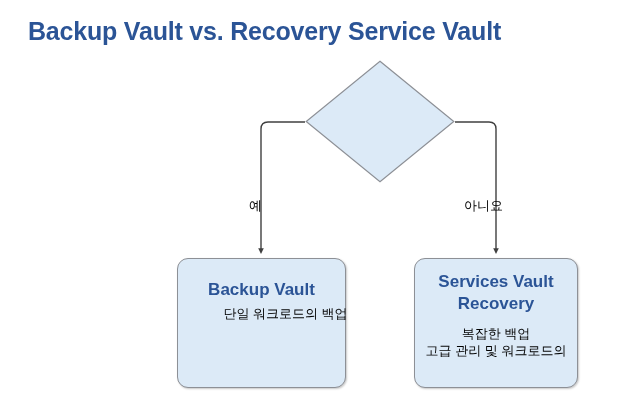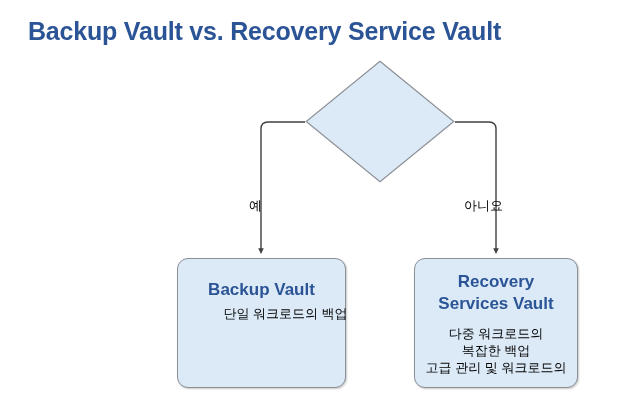--- a/index.html
+++ b/index.html
@@ -170,23 +170,22 @@
     <div class="outcome-title">
       <div>Backup Vault</div>
     </div>
     <div class="outcome-desc">
       <div>단일 워크로드의 백업</div>
     </div>
   </div>
 
   <div class="outcome-box" id="outcome-box-recovery">
     <div class="outcome-title">
+      <div>Services Vault</div>
       <div>Recovery</div>
-      <div>Services Vault</div>
     </div>
     <div class="outcome-desc">
-      <div>다중 워크로드의</div>
       <div>복잡한 백업</div>
       <div>고급 관리 및 워크로드의</div>
     </div>
   </div>
 
 </div>
 
 </body></html>

